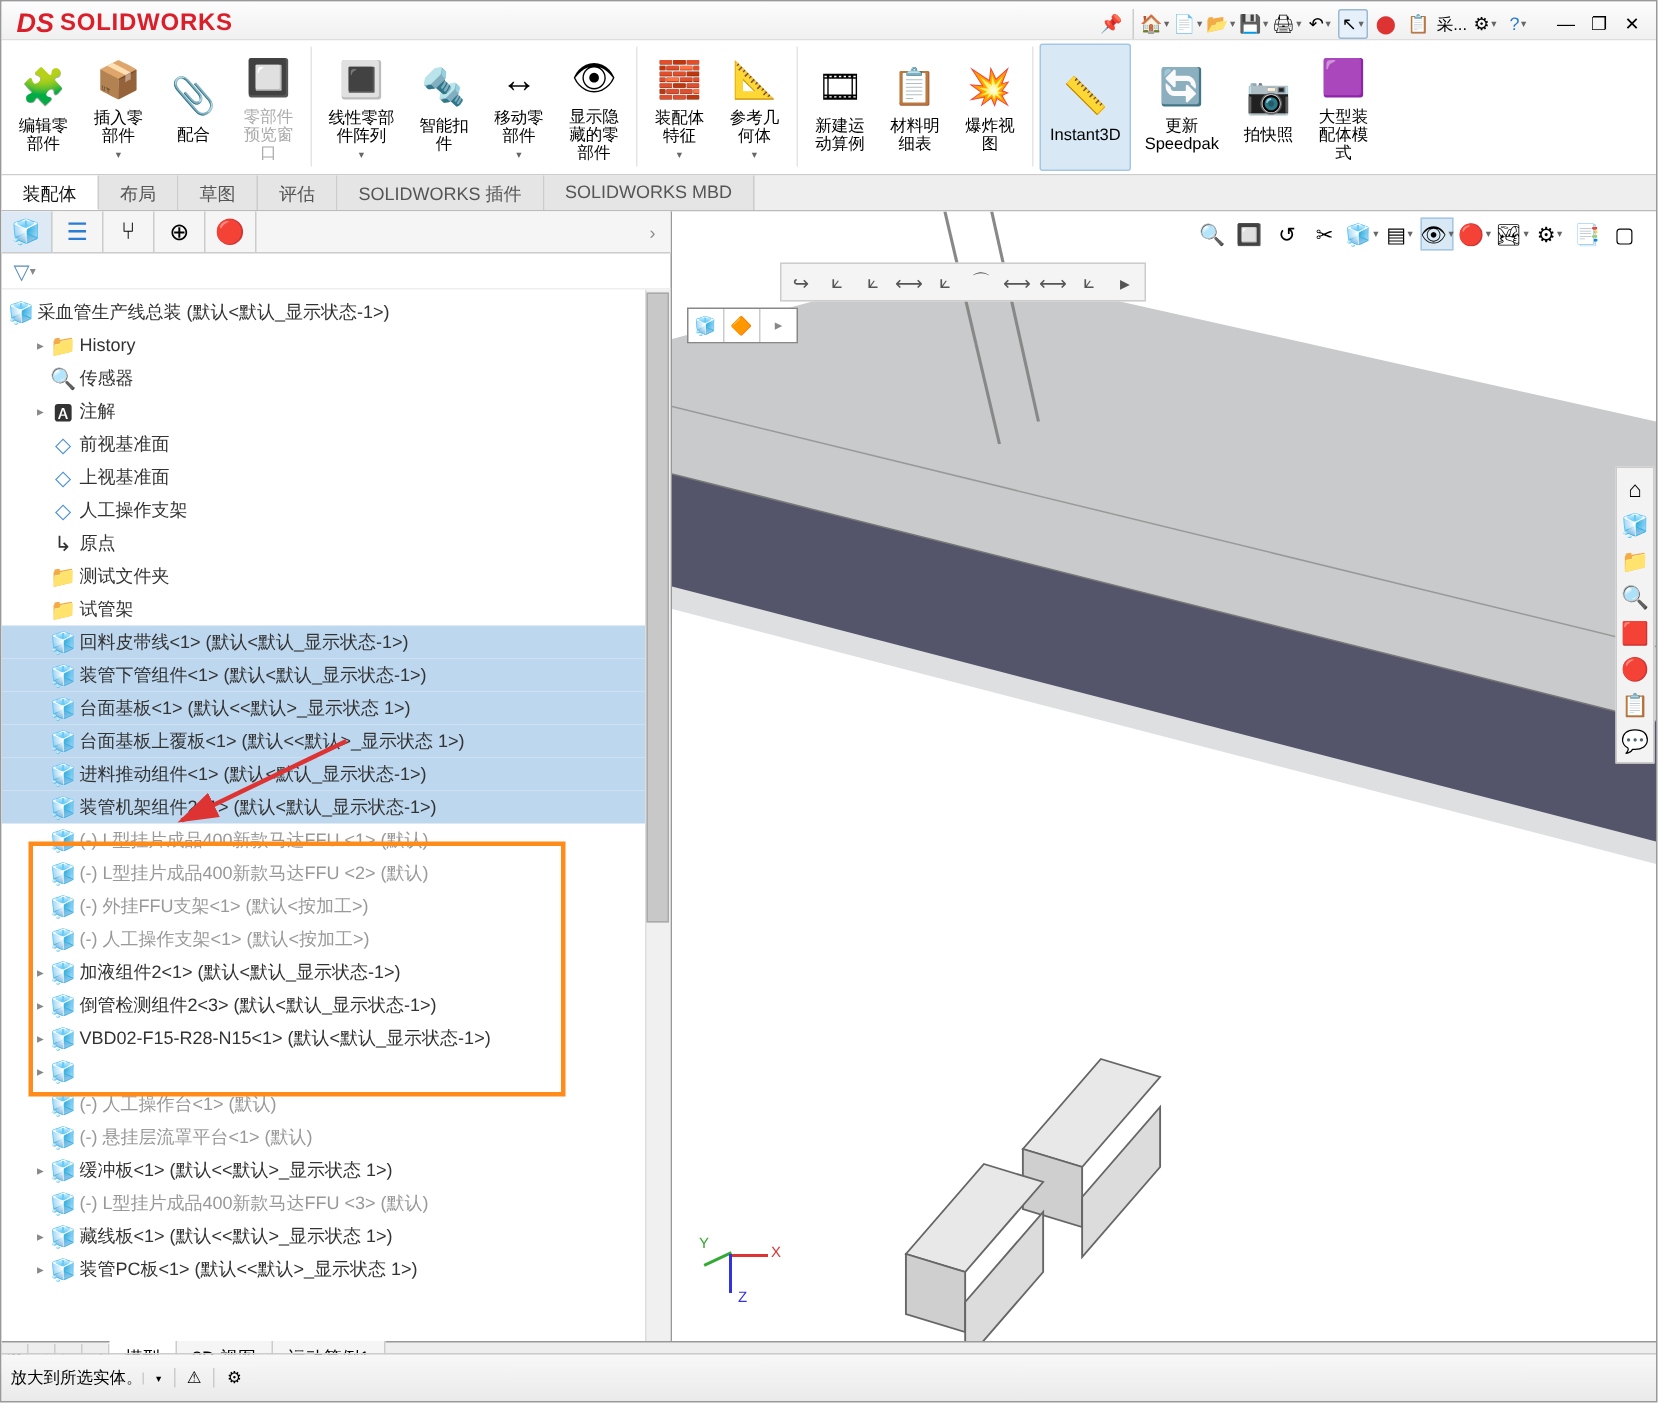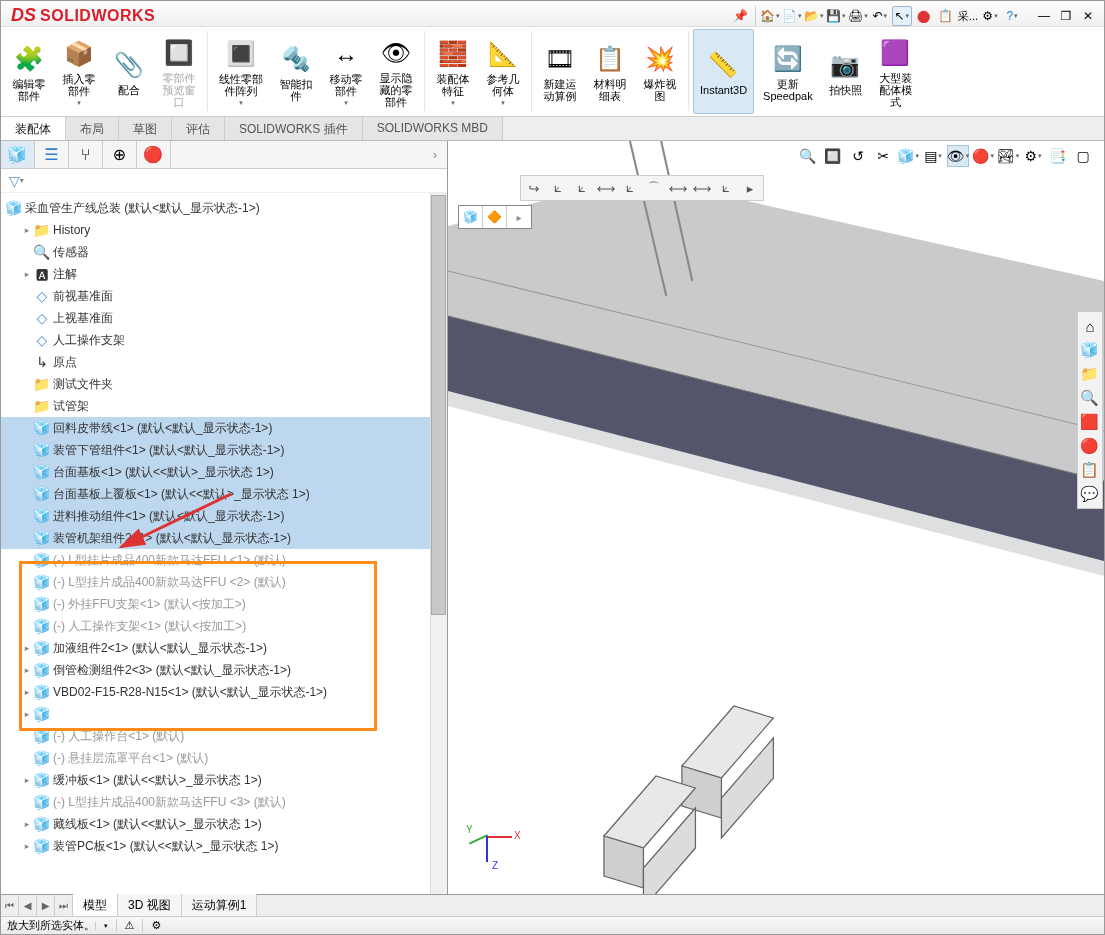--- a/index.html
+++ b/index.html
@@ -65,21 +65,21 @@
 .triad .lx{position:absolute;left:56px;top:24px;color:#d33;font-size:10px;}
 .triad .ly{position:absolute;left:8px;top:18px;color:#3a3;font-size:10px;}
 .triad .lz{position:absolute;left:34px;top:54px;color:#33d;font-size:10px;}
 
 .bottom-tabs { position:absolute; left:0; right:0; bottom:18px; height:22px; border-top:1px solid #999; background:#eee; display:flex; align-items:center; font-size:12px;}
 .bt-nav{display:flex;}
 .bt-nav span{width:18px;height:20px;display:flex;align-items:center;justify-content:center;border-right:1px solid #ccc;color:#666;font-size:10px;}
 .bt-tab{padding:3px 10px;border-right:1px solid #ccc;background:#f5f5f5;}
 .bt-tab.active{background:#fff;}
 
-.status-bar { position:absolute; left:0; right:0; bottom:0; height:18px; background:linear-gradient(#f8f8f8,#eaeaea); border-top:1px solid #ccc; display:flex; align-items:center; font-size:11px; padding:4px 6px;}
+.status-bar { position:absolute; left:0; right:0; bottom:0; height:32px; background:linear-gradient(#f8f8f8,#eaeaea); border-top:1px solid #ccc; display:flex; align-items:center; font-size:11px; padding:4px 6px;}
 .status-bar .r{margin-left:auto;display:flex;gap:6px;}
 .status-bar .cell{border-left:1px solid #ccc;padding:0 8px;}
 
 .side-toolbox { position:absolute; right:1px; top:170px; width:26px; display:flex; flex-direction:column; gap:2px; background:#f3f3f3; border:1px solid #ccc; padding:3px 2px;}
 .side-toolbox span{height:22px;display:flex;align-items:center;justify-content:center;font-size:15px;}
 
 .watermark { position:absolute; right:18px; bottom:50px; color:#fff; opacity:.55; text-align:right; font-size:26px; font-weight:bold; letter-spacing:1px; pointer-events:none;}
 .watermark small{display:block;font-size:12px;font-weight:normal;}
 
 svg.drawing { position:absolute; inset:0; width:100%; height:100%; }

